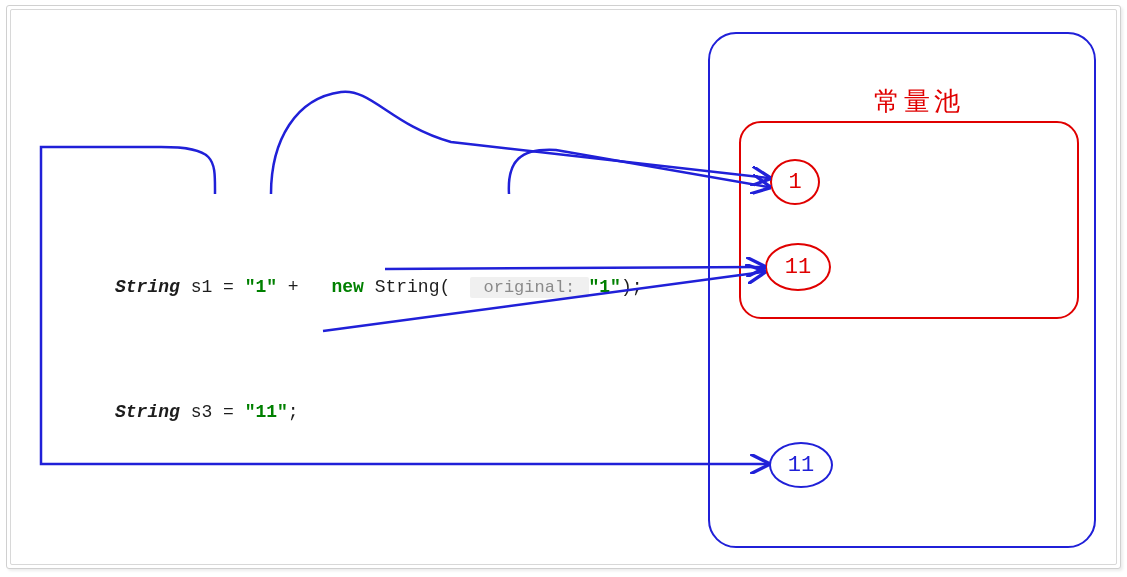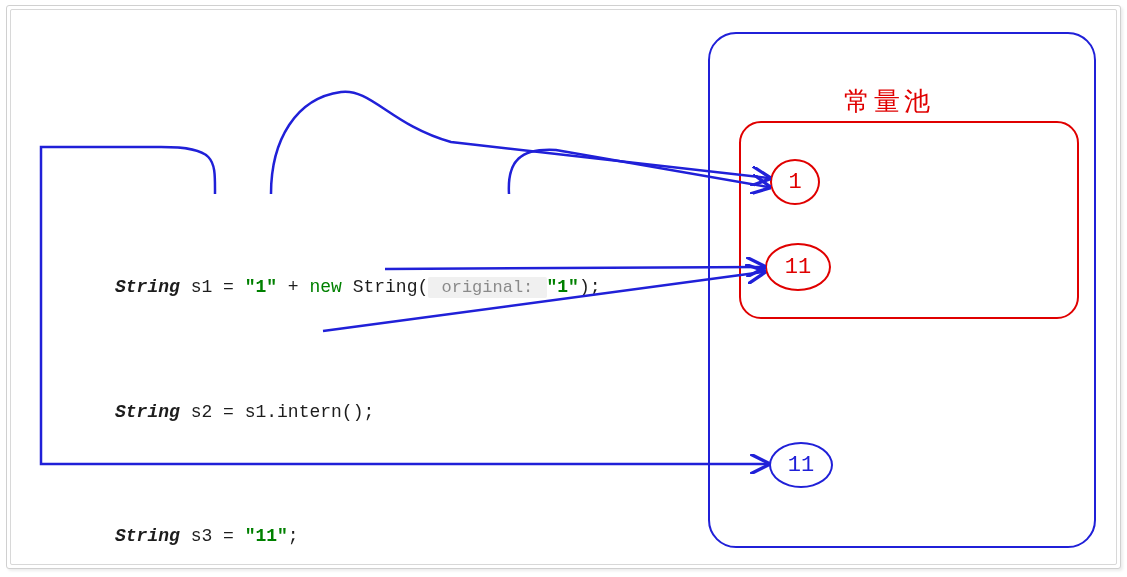--- a/index.html
+++ b/index.html
@@ -68,21 +68,21 @@
       border: var(--hand-width) solid var(--red);
       border-radius: 22px;
       box-sizing: border-box;
     }
 
     .pool-title {
       position: absolute;
       left: 833px;
       top: 74px;
       width: 120px;
-      text-align: left;
+      text-align: right;
       color: var(--red);
       font-family: "SimSun", "Songti SC", serif;
       font-size: 26px;
       letter-spacing: 4px;
     }
 
     
     .ellipse {
       position: absolute;
       border: var(--hand-width) solid;
@@ -105,27 +105,28 @@
     .code {
       position: absolute;
       left: 104px;
       top: 184px;
       font-size: 18px;
       line-height: 62px;
       white-space: pre;
     }
     .code .kw { font-weight: 600; font-style: italic; }
     .code .str { color: var(--green); font-weight: 600; }
-    .code .new-kw { color: var(--green); font-weight: 400; }
+    .code .new-kw { color: var(--green); font-weight: 700; margin-left: 22px; }
     .code .hint {
       color: var(--gray);
       background: #f0f0f0;
       padding: 1px 3px;
       border-radius: 2px;
       font-size: 17px;
+      margin-left: 20px;
     }
 
     
     svg.overlay {
       position: absolute;
       left: 0;
       top: 0;
       width: 1106px;
       height: 555px;
       pointer-events: none;
@@ -146,21 +147,20 @@
       </div>
     <div id="node-11-pool" class="ellipse red">
         <span>11</span>
       </div>
     <div id="node-11-heap" class="ellipse blue">
         <span>11</span>
       </div>
 
     <div class="code">
 <div><span class="kw">String </span><span>s1</span><span> = </span><span class="str">"1"</span><span> + </span><span class="new-kw">new</span><span> String(</span><span class="hint"> original: </span><span class="str">"1"</span><span>);</span></div>
-<div><span class="kw">String </span><span>s2</span><span> = </span><span>s1.intern();</span></div>
 <div><span class="kw">String </span><span>s3</span><span> = </span><span class="str">"11"</span><span>;</span></div>
 
     </div>
 
     <svg class="overlay" viewBox="0 0 1106 555">
       <defs>
         <marker id="arrow-blue" viewBox="0 0 12 12" refX="10" refY="6" markerWidth="8" markerHeight="8" orient="auto-start-reverse">
           <path d="M 0 0 L 12 6 L 0 12" fill="none" stroke="#2020d8" stroke-width="2"></path>
         </marker>
       </defs>

